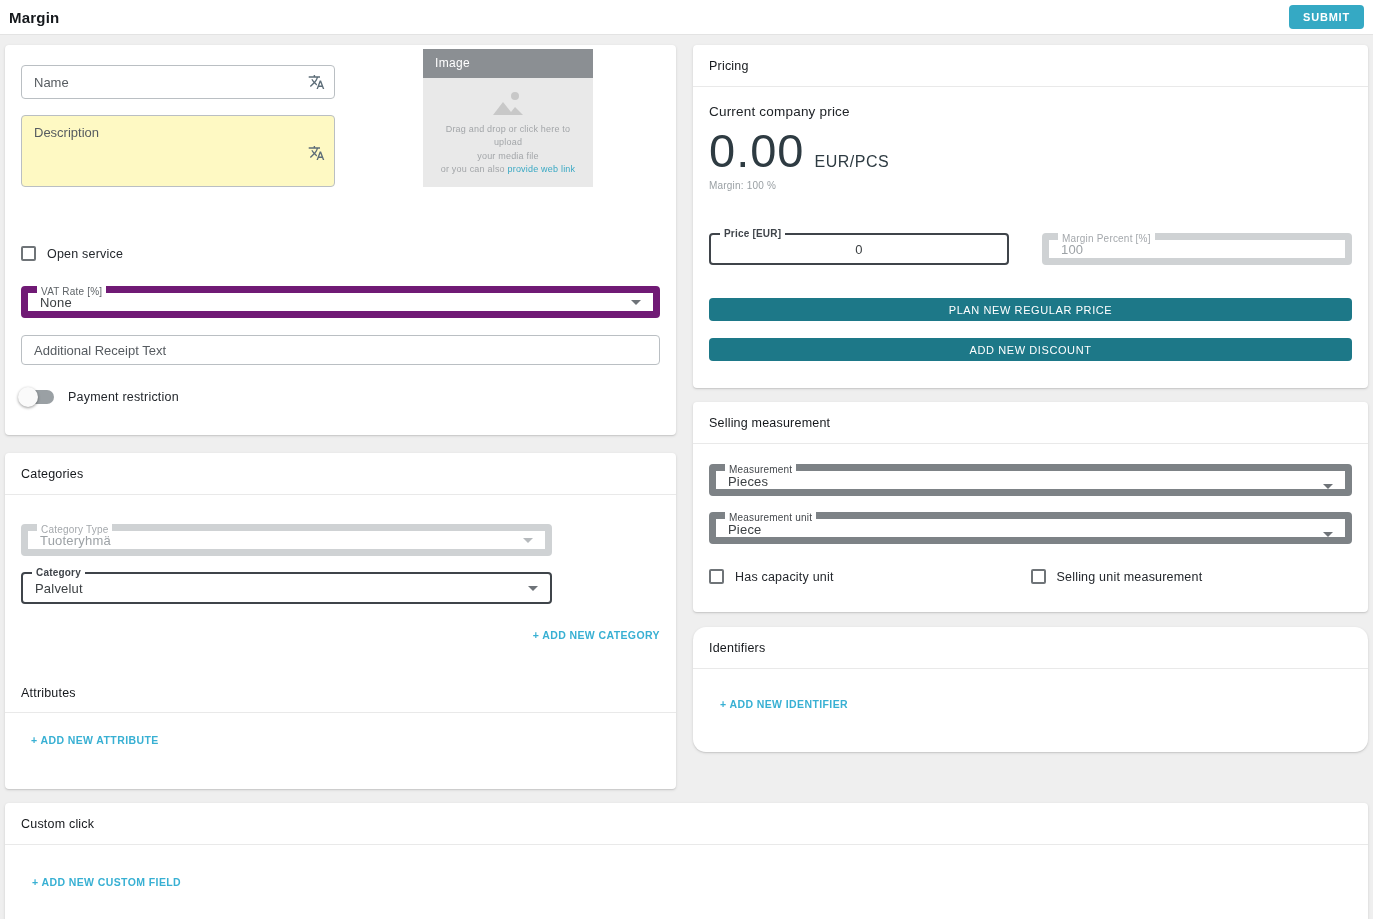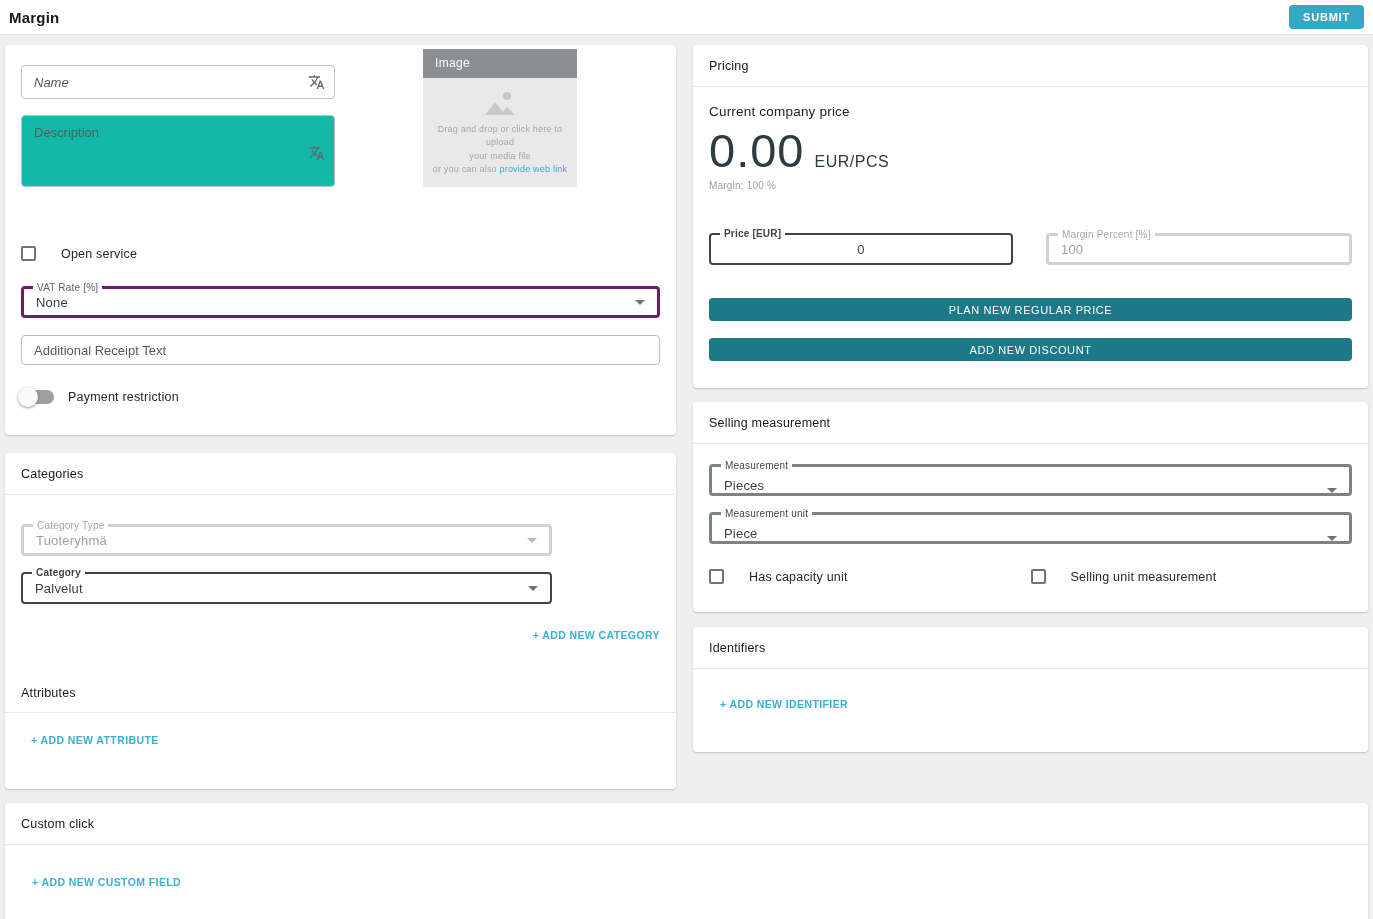--- a/index.html
+++ b/index.html
@@ -44,31 +44,31 @@
   
   .txt-input {
     width:100%; height:34px; border:1px solid #babfc3; border-radius:4px;
     padding:0 12px; font-family:inherit; font-size:13px; color:#3c4043;
     outline:none; background:#fff;
   }
   .txt-input::placeholder, .txt-area::placeholder { color:#565b60; opacity:1; }
   .txt-area {
     width:100%; height:72px; border:1px solid #babfc3; border-radius:4px;
     padding:9px 12px; font-family:inherit; font-size:13px; color:#3c4043;
-    resize:none; outline:none; background:#14b8a6;
+    resize:none; outline:none; background:#fef9c3;
   }
   .input-wrap { position:relative; }
   .trans-icon {
     position:absolute; right:10px; top:50%; transform:translateY(-50%);
     width:17px; height:17px; color:#5d6d78;
   }
   .trans-icon svg { width:100%; height:100%; fill:currentColor; }
   
   .field {
-    position:relative; border:3px solid #701a75; border-radius:4px;
+    position:relative; border:7px solid #701a75; border-radius:4px;
     height:32px; display:flex; align-items:center; padding:0 12px;
     background:#fff;
   }
   .field .flabel {
     position:absolute; top:-7px; left:9px; background:#fff; padding:0 4px;
     font-size:10px; color:#5f6468; letter-spacing:.2px; white-space:nowrap;
   }
   .field .fvalue { font-size:13px; color:#3c4043; }
   .field.strong { border:2px solid #3f444a;justify-content:center; }
   .field.strong .flabel { color:#3f444a; font-weight:600; }
@@ -77,40 +77,40 @@
   .field.disabled { border-color:#cfd2d4; }
   .field.disabled .flabel { color:#a4a8ac; }
   .field.disabled .fvalue { color:#9da2a6; }
   .field.disabled .caret { border-top-color:#b6babd; }
   .caret {
     margin-left:auto; width:0; height:0;
     border-left:5px solid transparent; border-right:5px solid transparent;
     border-top:5px solid #6e7378;
   }
   
-  .check-row { display:flex; align-items:center; gap:25px; }
+  .check-row { display:flex; align-items:center; gap:11px; }
   .checkbox {
     width:15px; height:15px; border:2px solid #6f7478; border-radius:2px;
     background:#fff; flex:none; cursor:pointer;
   }
   .check-label { font-size:12.5px; color:#23272c; }
   .toggle { position:relative; width:33px; height:14px; margin:3px 0; cursor:pointer; flex:none; }
   .toggle .track { width:33px; height:14px; border-radius:7px; background:#9aa0a4; }
   .toggle .knob {
     position:absolute; left:-3px; top:-3px; width:20px; height:20px;
     border-radius:50%; background:#fafafa;
     box-shadow:0 1px 3px rgba(0,0,0,.4);
   }
   
   .add-link {
     display:inline-block; font-size:10.5px; font-weight:600; letter-spacing:.4px;
     color:#38b0d3; cursor:pointer;
   }
   
-  .img-box { width:154px; flex:none; margin-top:-16px; }
+  .img-box { width:170px; flex:none; margin-top:-16px; }
   .img-head {
     background:#8b8f93; color:#fff; font-size:12px; letter-spacing:.3px;
     padding:7px 12px 8px 12px;
   }
   .img-body {
     background:#e9e9e9; height:109px; display:flex; flex-direction:column;
     align-items:center; justify-content:center; text-align:center;
     padding:4px 8px;
   }
   .img-icon { width:34px; height:30px; margin-bottom:4px; }
@@ -153,21 +153,21 @@
 <div class="main">
   <div class="cols">
 
     <div class="col-left">
 
       <div class="card">
         <div class="card-body" style="padding-bottom:28px;">
           <div style="display:flex;">
             <div style="width:314px; flex:none;">
               <div class="input-wrap mb16">
-                <input class="txt-input" style="padding-right: 36px; font-style: italic;" placeholder="Name">
+                <input class="txt-input" style="padding-right: 36px;" placeholder="Name">
                 <span class="trans-icon">
                   <svg viewBox="0 0 24 24">
                       <path d="M12.87 15.07l-2.54-2.51.03-.03c1.74-1.94 2.98-4.17 3.71-6.53H17V4h-7V2H8v2H1v1.99h11.17C11.5 7.92 10.44 9.75 9 11.35 8.07 10.32 7.3 9.19 6.69 8h-2c.73 1.63 1.73 3.17 2.98 4.56l-5.09 5.02L4 19l5-5 3.11 3.11.76-2.04zM18.5 10h-2L12 22h2l1.12-3h4.75L21 22h2l-4.5-12zm-2.62 7l1.62-4.33L19.12 17h-3.24z"></path>
                     </svg>
                 </span>
               </div>
               <div class="input-wrap">
                 <textarea class="txt-area" style="padding-right: 36px;" placeholder="Description"></textarea>
                 <span class="trans-icon">
                   <svg viewBox="0 0 24 24">
@@ -294,21 +294,21 @@
               <div class="check-label">Has capacity unit</div>
             </div>
             <div class="check-row">
               <div class="checkbox"></div>
               <div class="check-label">Selling unit measurement</div>
             </div>
           </div>
         </div>
       </div>
 
-      <div class="card" style="margin-top:-3px;">
+      <div class="card" style="margin-top:-3px;border-radius:13px;">
         <div class="card-head">
           <div class="card-title">Identifiers</div>
         </div>
         <div style="padding:27px 16px 41px 27px;">
           <span class="add-link">+ ADD NEW IDENTIFIER</span>
         </div>
       </div>
 
     </div>
   </div>

